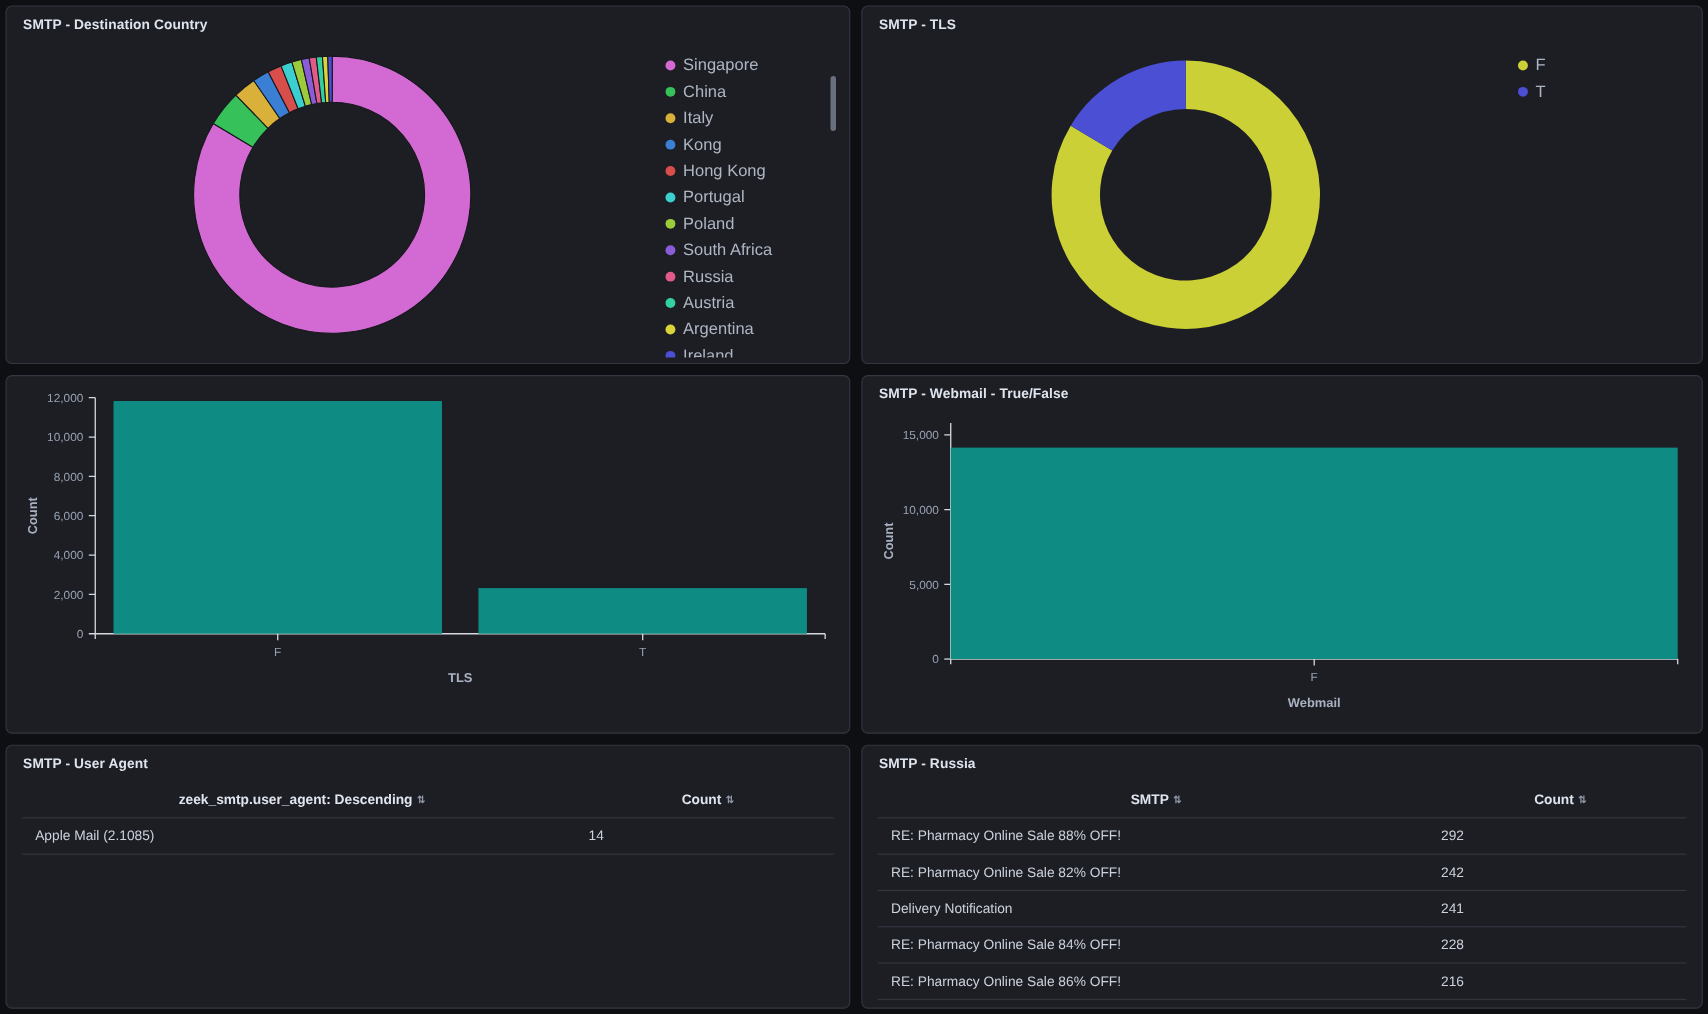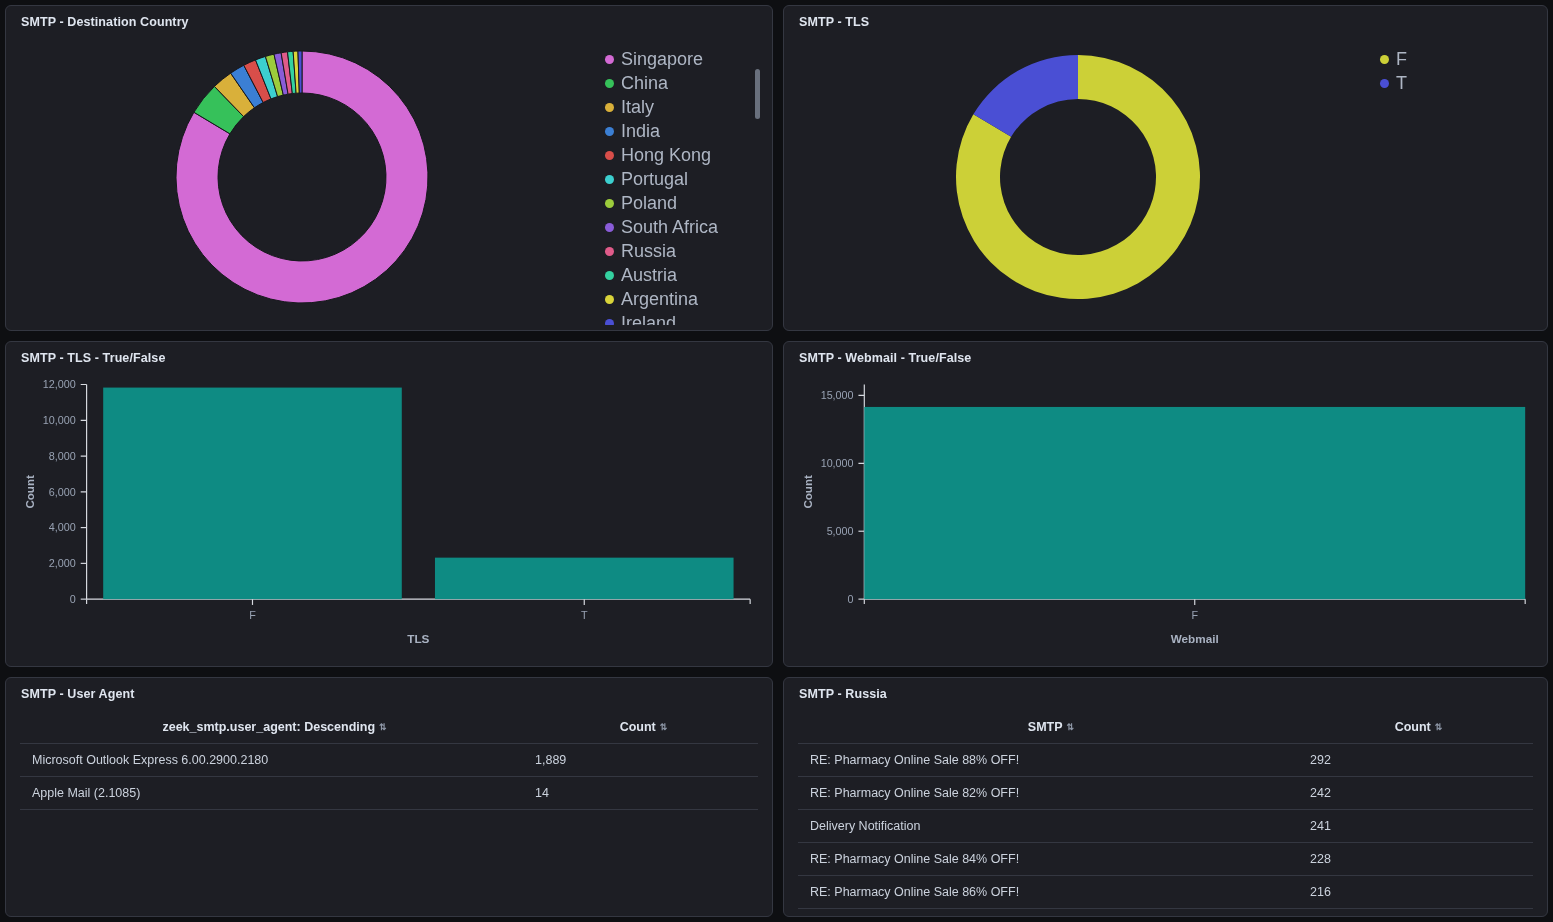--- a/index.html
+++ b/index.html
@@ -46,21 +46,21 @@
   .legend-list { padding-left: 8px; }
   .legend-item {
     display: flex; align-items: center;
     height: 24px; cursor: pointer;
   }
   .legend-dot {
     width: 9px; height: 9px; border-radius: 50%;
     margin-right: 7px; flex: 0 0 auto;
   }
   .legend-label {
-    font-size: 18px; color: #aeb6c4;
+    font-size: 15px; color: #aeb6c4;
     white-space: nowrap;
   }
   .legend-scrollbar {
     position: absolute; top: 40px; right: 12px;
     width: 5px; height: 50px;
     background: #69707d; border-radius: 3px;
   }
   
   .chart-body { height: calc(100% - 28px); position: relative; padding: 6px 14px 0 6px; }
   .chart-svg { width: 100%; height: 100%; display: block; }
@@ -125,21 +125,21 @@
             <div class="legend-item">
               <span class="legend-dot" style="background: rgb(54, 193, 90);"></span>
               <span class="legend-label">China</span>
             </div>
             <div class="legend-item">
               <span class="legend-dot" style="background: rgb(217, 176, 58);"></span>
               <span class="legend-label">Italy</span>
             </div>
             <div class="legend-item">
               <span class="legend-dot" style="background: rgb(59, 127, 212);"></span>
-              <span class="legend-label">India</span>
+              <span class="legend-label">Kong</span>
             </div>
             <div class="legend-item">
               <span class="legend-dot" style="background: rgb(216, 78, 74);"></span>
               <span class="legend-label">Hong Kong</span>
             </div>
             <div class="legend-item">
               <span class="legend-dot" style="background: rgb(60, 207, 207);"></span>
               <span class="legend-label">Portugal</span>
             </div>
             <div class="legend-item">
@@ -192,21 +192,20 @@
             <div class="legend-item">
               <span class="legend-dot" style="background: rgb(74, 79, 212);"></span>
               <span class="legend-label">T</span>
             </div>
           </div>
       </div>
     </div>
   </div>
 
   <div class="panel">
-    <div class="panel-title">SMTP - TLS - True/False</div>
     <div class="chart-body">
       <svg class="chart-svg" id="chart-tls" viewBox="0 0 760 300" preserveAspectRatio="none">
           <line x1="76" y1="14" x2="76" y2="236" stroke="#d7dae0" stroke-width="1.2"></line>
           <line x1="70" y1="236" x2="76" y2="236" stroke="#d7dae0" stroke-width="1.2"></line>
           <text x="65" y="240" text-anchor="end" class="axis-text">0</text>
           <line x1="70" y1="199" x2="76" y2="199" stroke="#d7dae0" stroke-width="1.2"></line>
           <text x="65" y="203" text-anchor="end" class="axis-text">2,000</text>
           <line x1="70" y1="162" x2="76" y2="162" stroke="#d7dae0" stroke-width="1.2"></line>
           <text x="65" y="166" text-anchor="end" class="axis-text">4,000</text>
           <line x1="70" y1="125" x2="76" y2="125" stroke="#d7dae0" stroke-width="1.2"></line>
@@ -262,24 +261,20 @@
     <div class="table-body">
       <table>
         <thead>
           <tr>
             <th><span>zeek_smtp.user_agent: Descending</span><span class="sort-icon">⇅</span></th>
             <th class="col-count"><span>Count</span><span class="sort-icon">⇅</span></th>
           </tr>
         </thead>
         <tbody id="user-agent-rows">
             <tr>
-              <td>Microsoft Outlook Express 6.00.2900.2180</td>
-              <td class="col-count">1,889</td>
-            </tr>
-            <tr>
               <td>Apple Mail (2.1085)</td>
               <td class="col-count">14</td>
             </tr>
           </tbody>
       </table>
     </div>
   </div>
 
   <div class="panel">
     <div class="panel-title">SMTP - Russia</div>

